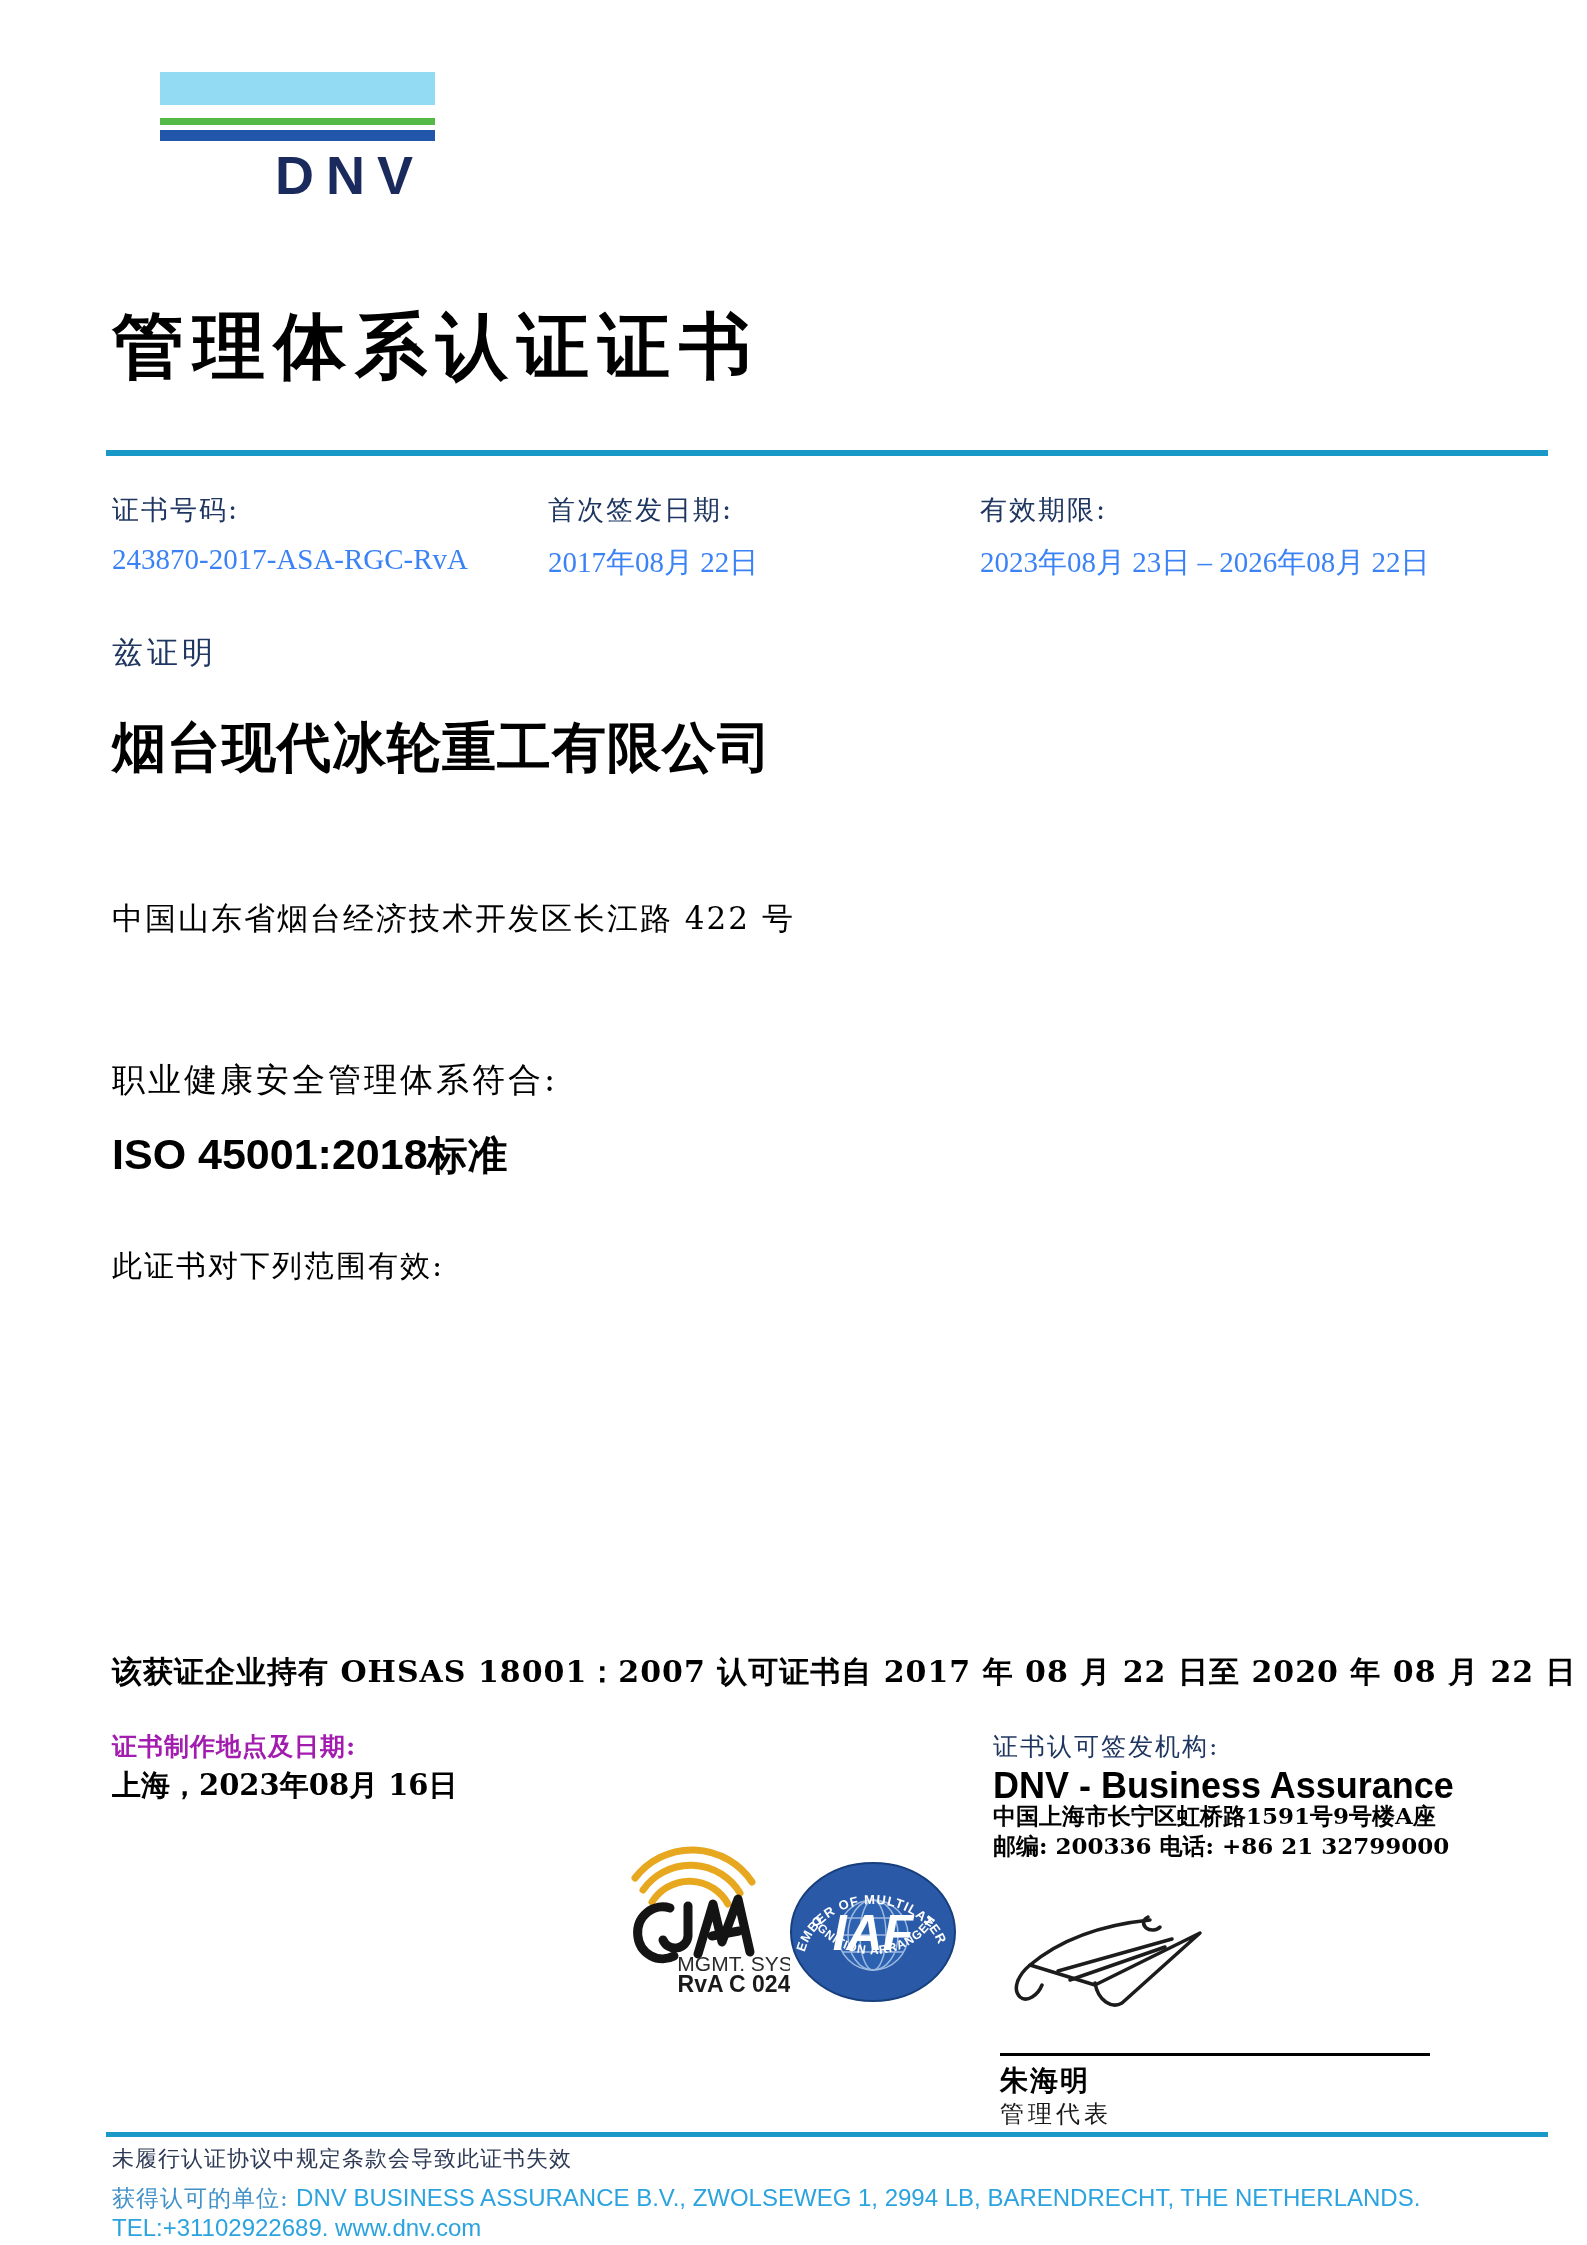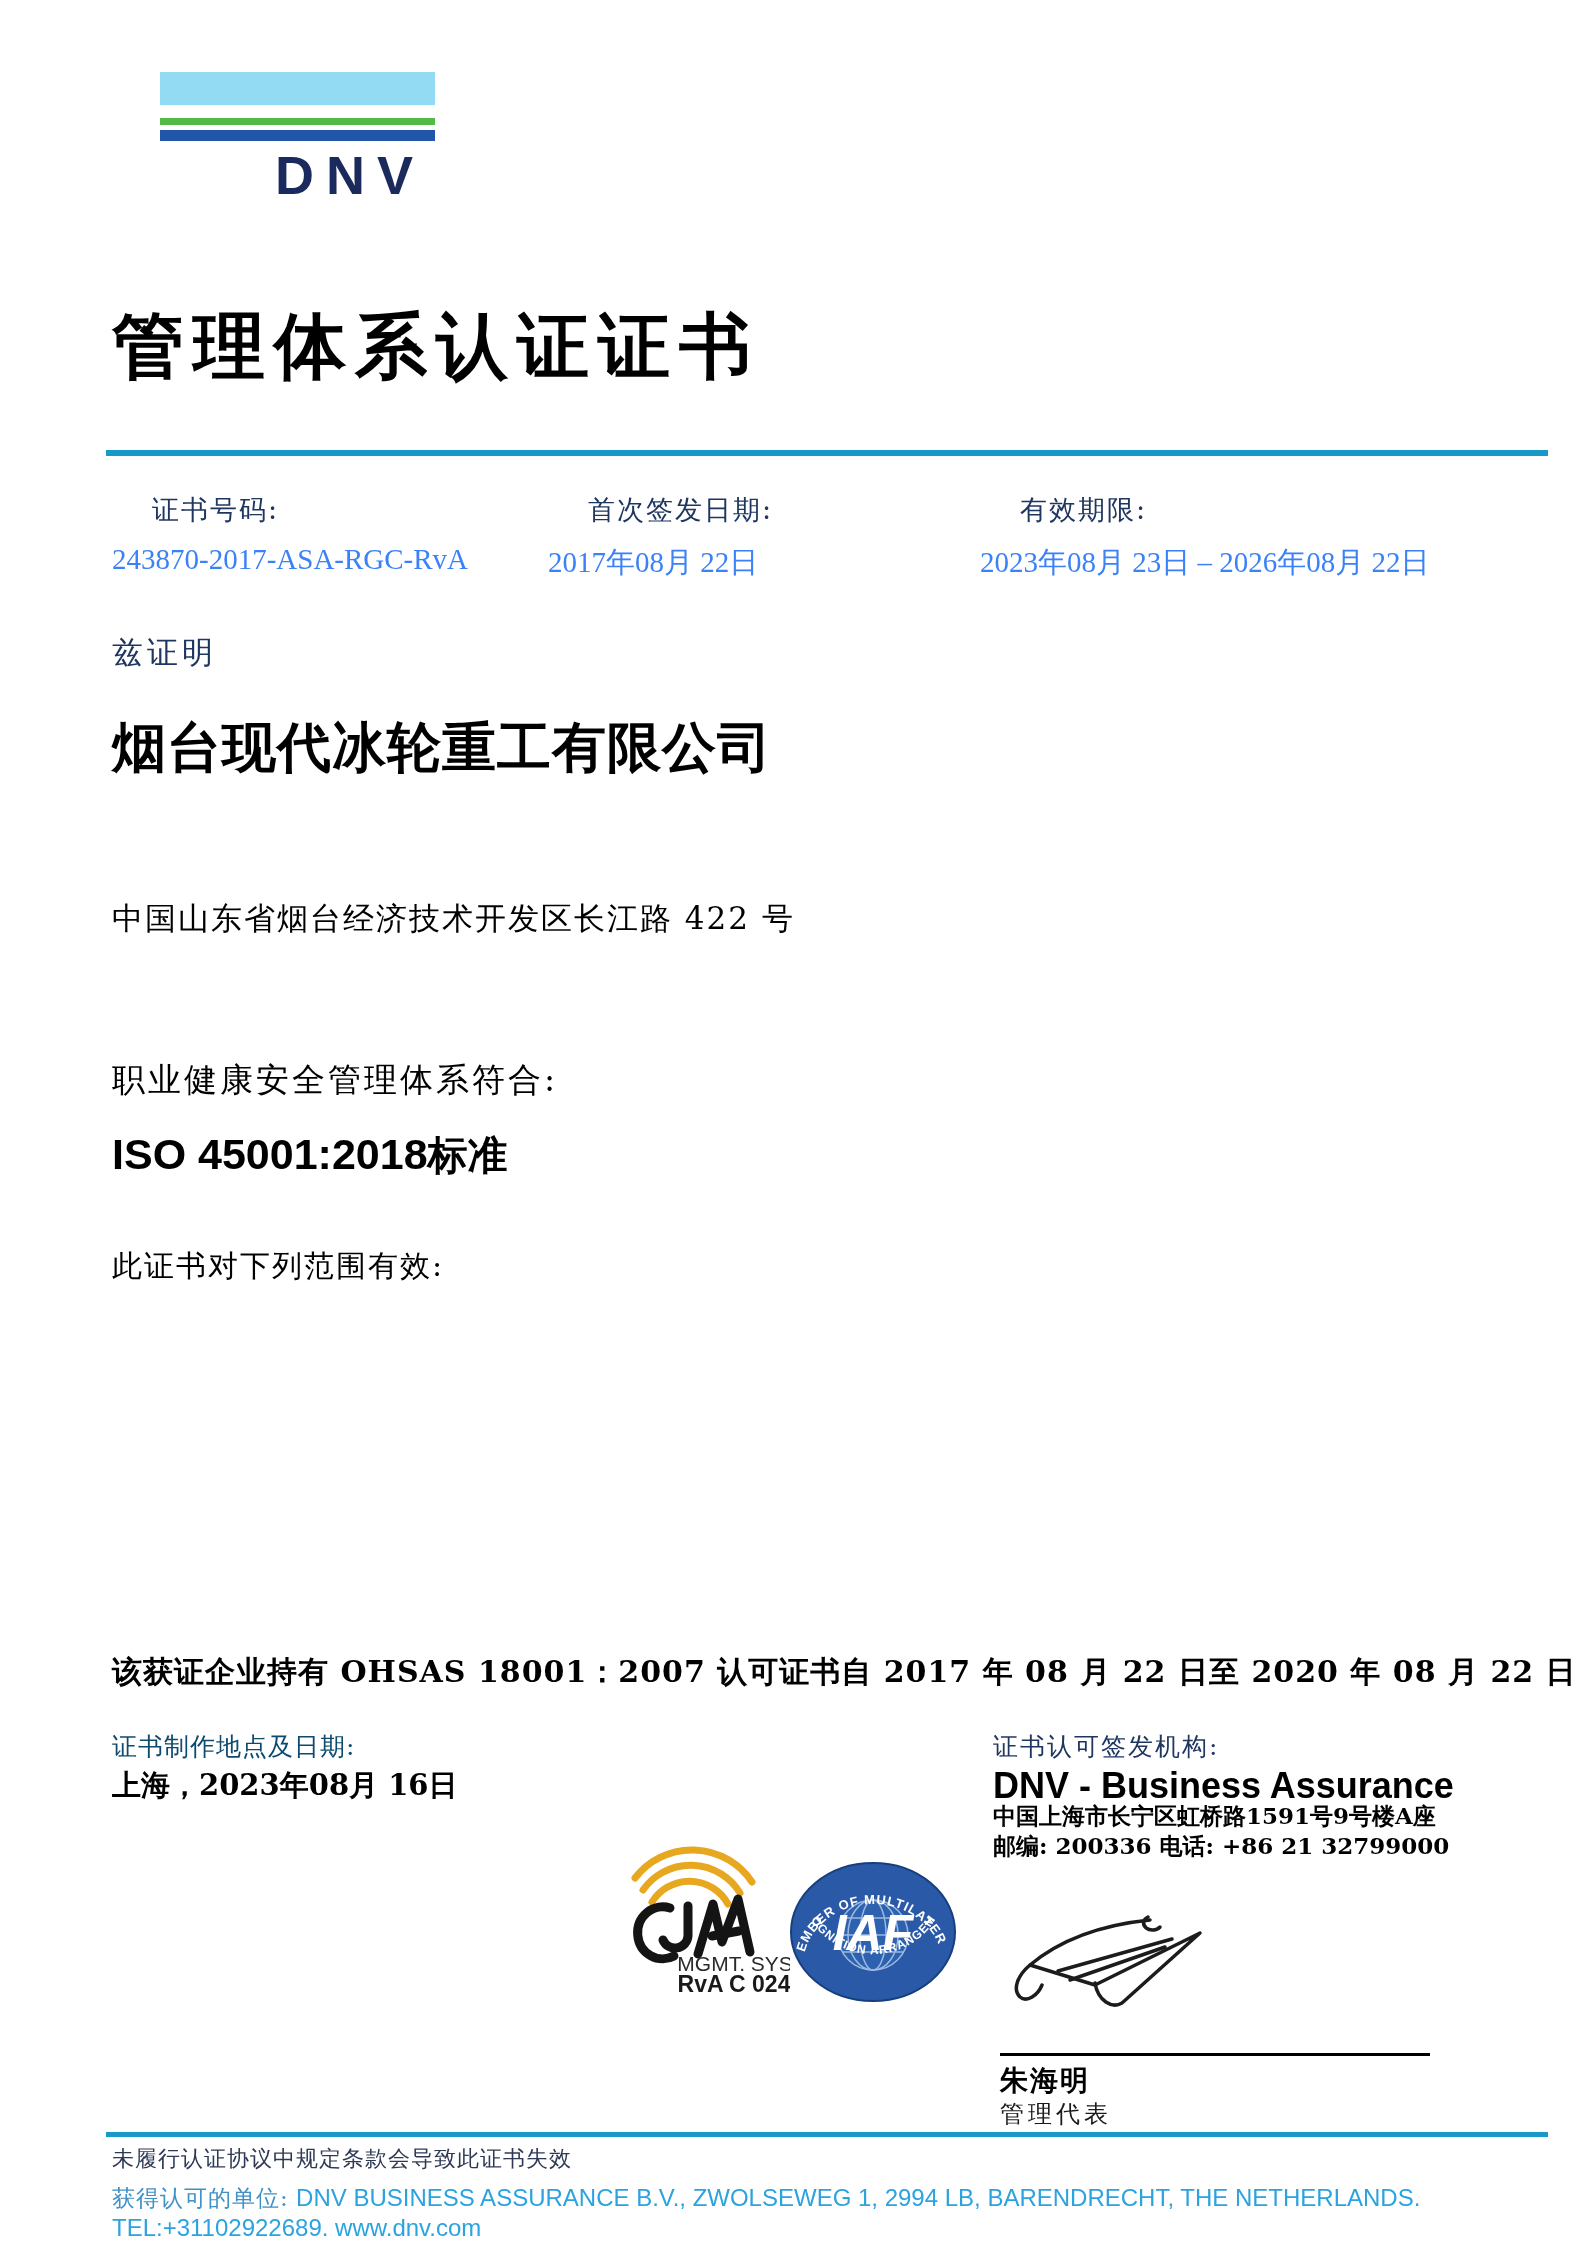--- a/index.html
+++ b/index.html
@@ -30,21 +30,21 @@
   .cert-title{
     left:112px;top:306px;
     font-size:72px;font-weight:bold;color:#000;
     letter-spacing:9px;line-height:1.1;
     font-family:"DejaVu Serif",serif;
   }
   .rule{left:106px;width:1442px;height:6px;background:#1899c7;}
   .rule-top{top:450px;}
   .rule-bottom{top:2132px;height:5px;}
 
-  .lbl{font-size:27px;color:#1f3660;letter-spacing:2px;margin-left:40px;}
+  .lbl{font-size:27px;color:#1f3660;letter-spacing:2px;}
   .val{font-size:29px;color:#3b82f6;font-family:"Liberation Serif",serif;}
 
   .col1{left:112px;}
   .col2{left:548px;}
   .col3{left:980px;}
   .row-lbl{top:492px;}
   .row-val{top:543px;}
 
   .hereby{left:112px;top:632px;font-size:31px;color:#1f3660;letter-spacing:4px;}
   .company{left:112px;top:712px;font-size:54px;font-weight:bold;color:#000;letter-spacing:1px;}
@@ -53,21 +53,21 @@
   .system-line{left:112px;top:1058px;font-size:33px;color:#000;letter-spacing:3px;}
   .standard{left:112px;top:1128px;color:#000;}
   .standard .code{font-family:"Liberation Sans",sans-serif;font-size:43px;font-weight:bold;letter-spacing:0px;}
   .standard .suffix{font-size:40px;font-weight:bold;font-family:"DejaVu Serif",serif;}
 
   .scope-intro{left:112px;top:1246px;font-size:30px;color:#000;letter-spacing:2px;}
   .scope-text{left:112px;top:1302px;width:1400px;font-size:45px;font-weight:bold;color:#000;letter-spacing:1px;line-height:1.25;}
 
   .ohsas{left:112px;top:1652px;font-size:30px;font-weight:bold;color:#000;letter-spacing:1px;}
 
-  .place-label{left:112px;top:1730px;font-size:25px;color:#0c4a6e;letter-spacing:1px;}
+  .place-label{left:112px;top:1730px;font-size:25px;color:#a21caf;letter-spacing:1px;font-weight:bold;}
   .place-value{left:112px;top:1766px;font-size:29px;font-weight:bold;color:#000;}
 
   .issuer-label{left:993px;top:1730px;font-size:25px;color:#1f3660;letter-spacing:2px;}
   .issuer-name{left:993px;top:1765px;font-size:36px;font-weight:bold;color:#000;font-family:"Liberation Sans",sans-serif;}
   .issuer-address{left:993px;top:1801px;font-size:23px;font-weight:bold;color:#000;}
   .issuer-postal{left:993px;top:1831px;font-size:23px;font-weight:bold;color:#000;}
 
   .rva-logo{left:612px;top:1842px;width:178px;height:152px;}
   .iaf-logo{left:790px;top:1862px;width:166px;height:140px;}
   .signature-scribble{left:1000px;top:1895px;width:260px;height:135px;}

